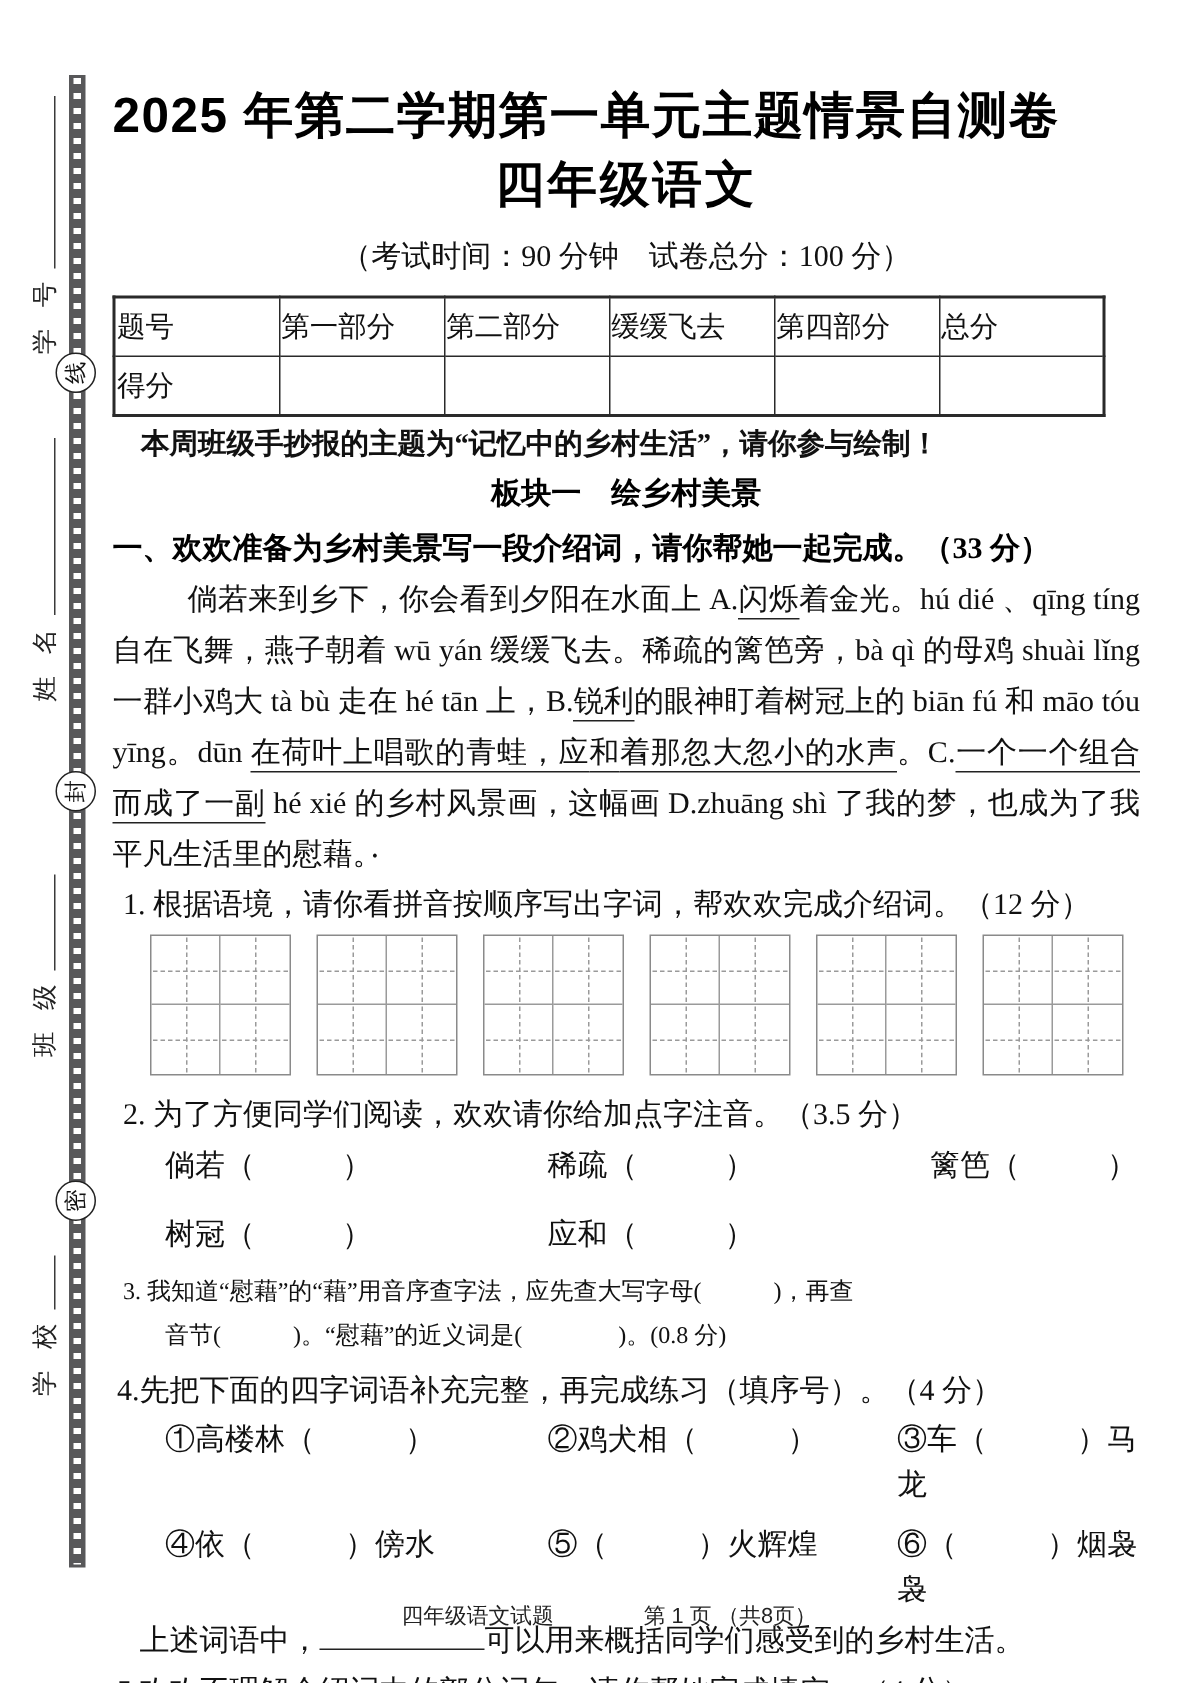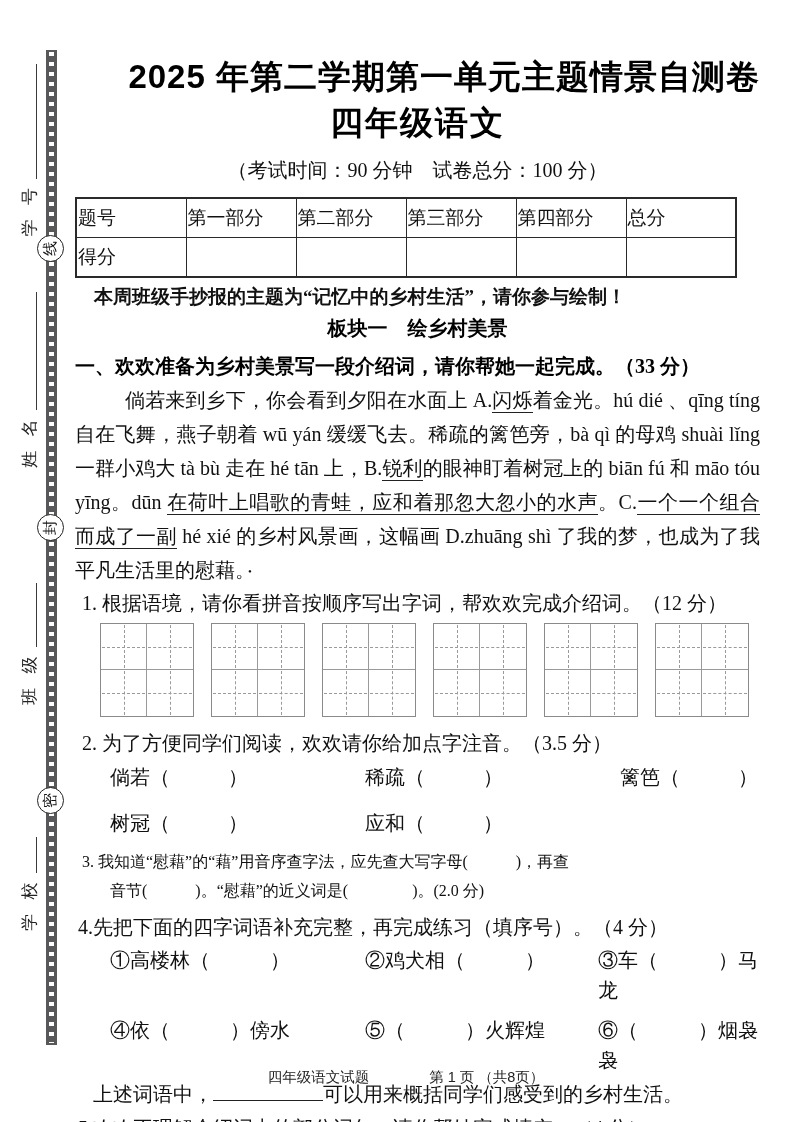--- a/index.html
+++ b/index.html
@@ -13,21 +13,21 @@
     background:repeating-linear-gradient(to bottom,#ffffff 0 4px,transparent 4px 10px);}
   .seal-field{position:absolute;left:-121px;width:300px;height:28px;display:flex;
     justify-content:center;align-items:center;transform:rotate(-90deg);z-index:2;}
   .seal-field .lbl{font-size:17px;letter-spacing:5px;color:#222;white-space:nowrap;}
   .seal-field .fill-line{display:inline-block;border-bottom:1.5px solid #3a3a3a;height:14px;margin-left:4px;}
   .seal-char{position:absolute;left:37px;width:27px;height:27px;background:#fff;border:1.6px solid #222;
     border-radius:50%;display:flex;align-items:center;justify-content:center;z-index:3;box-sizing:border-box;}
   .seal-char span{transform:rotate(-90deg);font-size:15px;color:#111;}
   
   .content{position:absolute;left:75px;top:0;width:685px;}
-  .title1{margin:57px 0 0 0;text-align:right;font-family:"Liberation Sans",sans-serif;
+  .title1{margin:57px 0 0 0;text-align:left;font-family:"Liberation Sans",sans-serif;
     font-weight:bold;font-size:33px;line-height:40px;color:#000;letter-spacing:1px;}
   .title2{margin:6px 0 0 0;text-align:center;font-family:"Liberation Sans",sans-serif;
     font-weight:bold;font-size:33px;line-height:40px;color:#000;letter-spacing:2px;}
   .exam-info{margin-top:14px;text-align:center;font-size:20px;color:#111;}
   table.score{border-collapse:collapse;margin-top:13px;width:662px;table-layout:fixed;}
   table.score td{border:1px solid #2a2a2a;height:36px;text-align:left;
     font-family:"Liberation Sans",sans-serif;font-size:19px;color:#111;}
   table.score{border:2px solid #2a2a2a;}
   .notice{margin-top:7px;font-size:19px;line-height:24px;text-indent:1em;color:#111;font-weight:bold;}
   .banner{margin-top:6px;text-align:center;font-weight:bold;font-size:20px;color:#000;}
@@ -102,21 +102,21 @@
   <div class="title1">2025 年第二学期第一单元主题情景自测卷</div>
   <div class="title2">四年级语文</div>
   <div class="exam-info">（考试时间：90 分钟　试卷总分：100 分）</div>
 
   <table class="score">
     <tbody id="score-tbody">
         <tr>
           <td>题号</td>
           <td>第一部分</td>
           <td>第二部分</td>
-          <td>第三部分</td>
+          <td>缓缓飞去</td>
           <td>第四部分</td>
           <td>总分</td>
         </tr>
         <tr>
           <td>得分</td>
           <td></td>
           <td></td>
           <td></td>
           <td></td>
           <td></td>
@@ -174,21 +174,21 @@
   <div class="q2-items" id="q2-items">
       <div><span class="dotc">倘</span><span>若</span>（<span class="spacer"></span>）</div>
       <div><span>稀</span><span class="dotc">疏</span>（<span class="spacer"></span>）</div>
       <div><span class="dotc">篱</span><span>笆</span>（<span class="spacer"></span>）</div>
       <div><span>树</span><span class="dotc">冠</span>（<span class="spacer"></span>）</div>
       <div><span>应</span><span class="dotc">和</span>（<span class="spacer"></span>）</div>
     </div>
 
   <div class="q3" id="q3">
       <div class="l1">3.  我知道“慰藉”的“藉”用音序查字法，应先查大写字母(　　　)，再查</div>
-      <div class="l2">音节(　　　)。“慰藉”的近义词是(　　　　)。(2.0 分)</div>
+      <div class="l2">音节(　　　)。“慰藉”的近义词是(　　　　)。(0.8 分)</div>
     </div>
 
   <div class="q4-heading">4.先把下面的四字词语补充完整，再完成练习（填序号）。（4 分）</div>
   <div class="q4-items" id="q4-items">
       <div>①高楼林（　　　）</div>
       <div>②鸡犬相（　　　）</div>
       <div>③车（　　　）马龙</div>
       <div>④依（　　　）傍水</div>
       <div>⑤（　　　）火辉煌</div>
       <div>⑥（　　　）烟袅袅</div>

